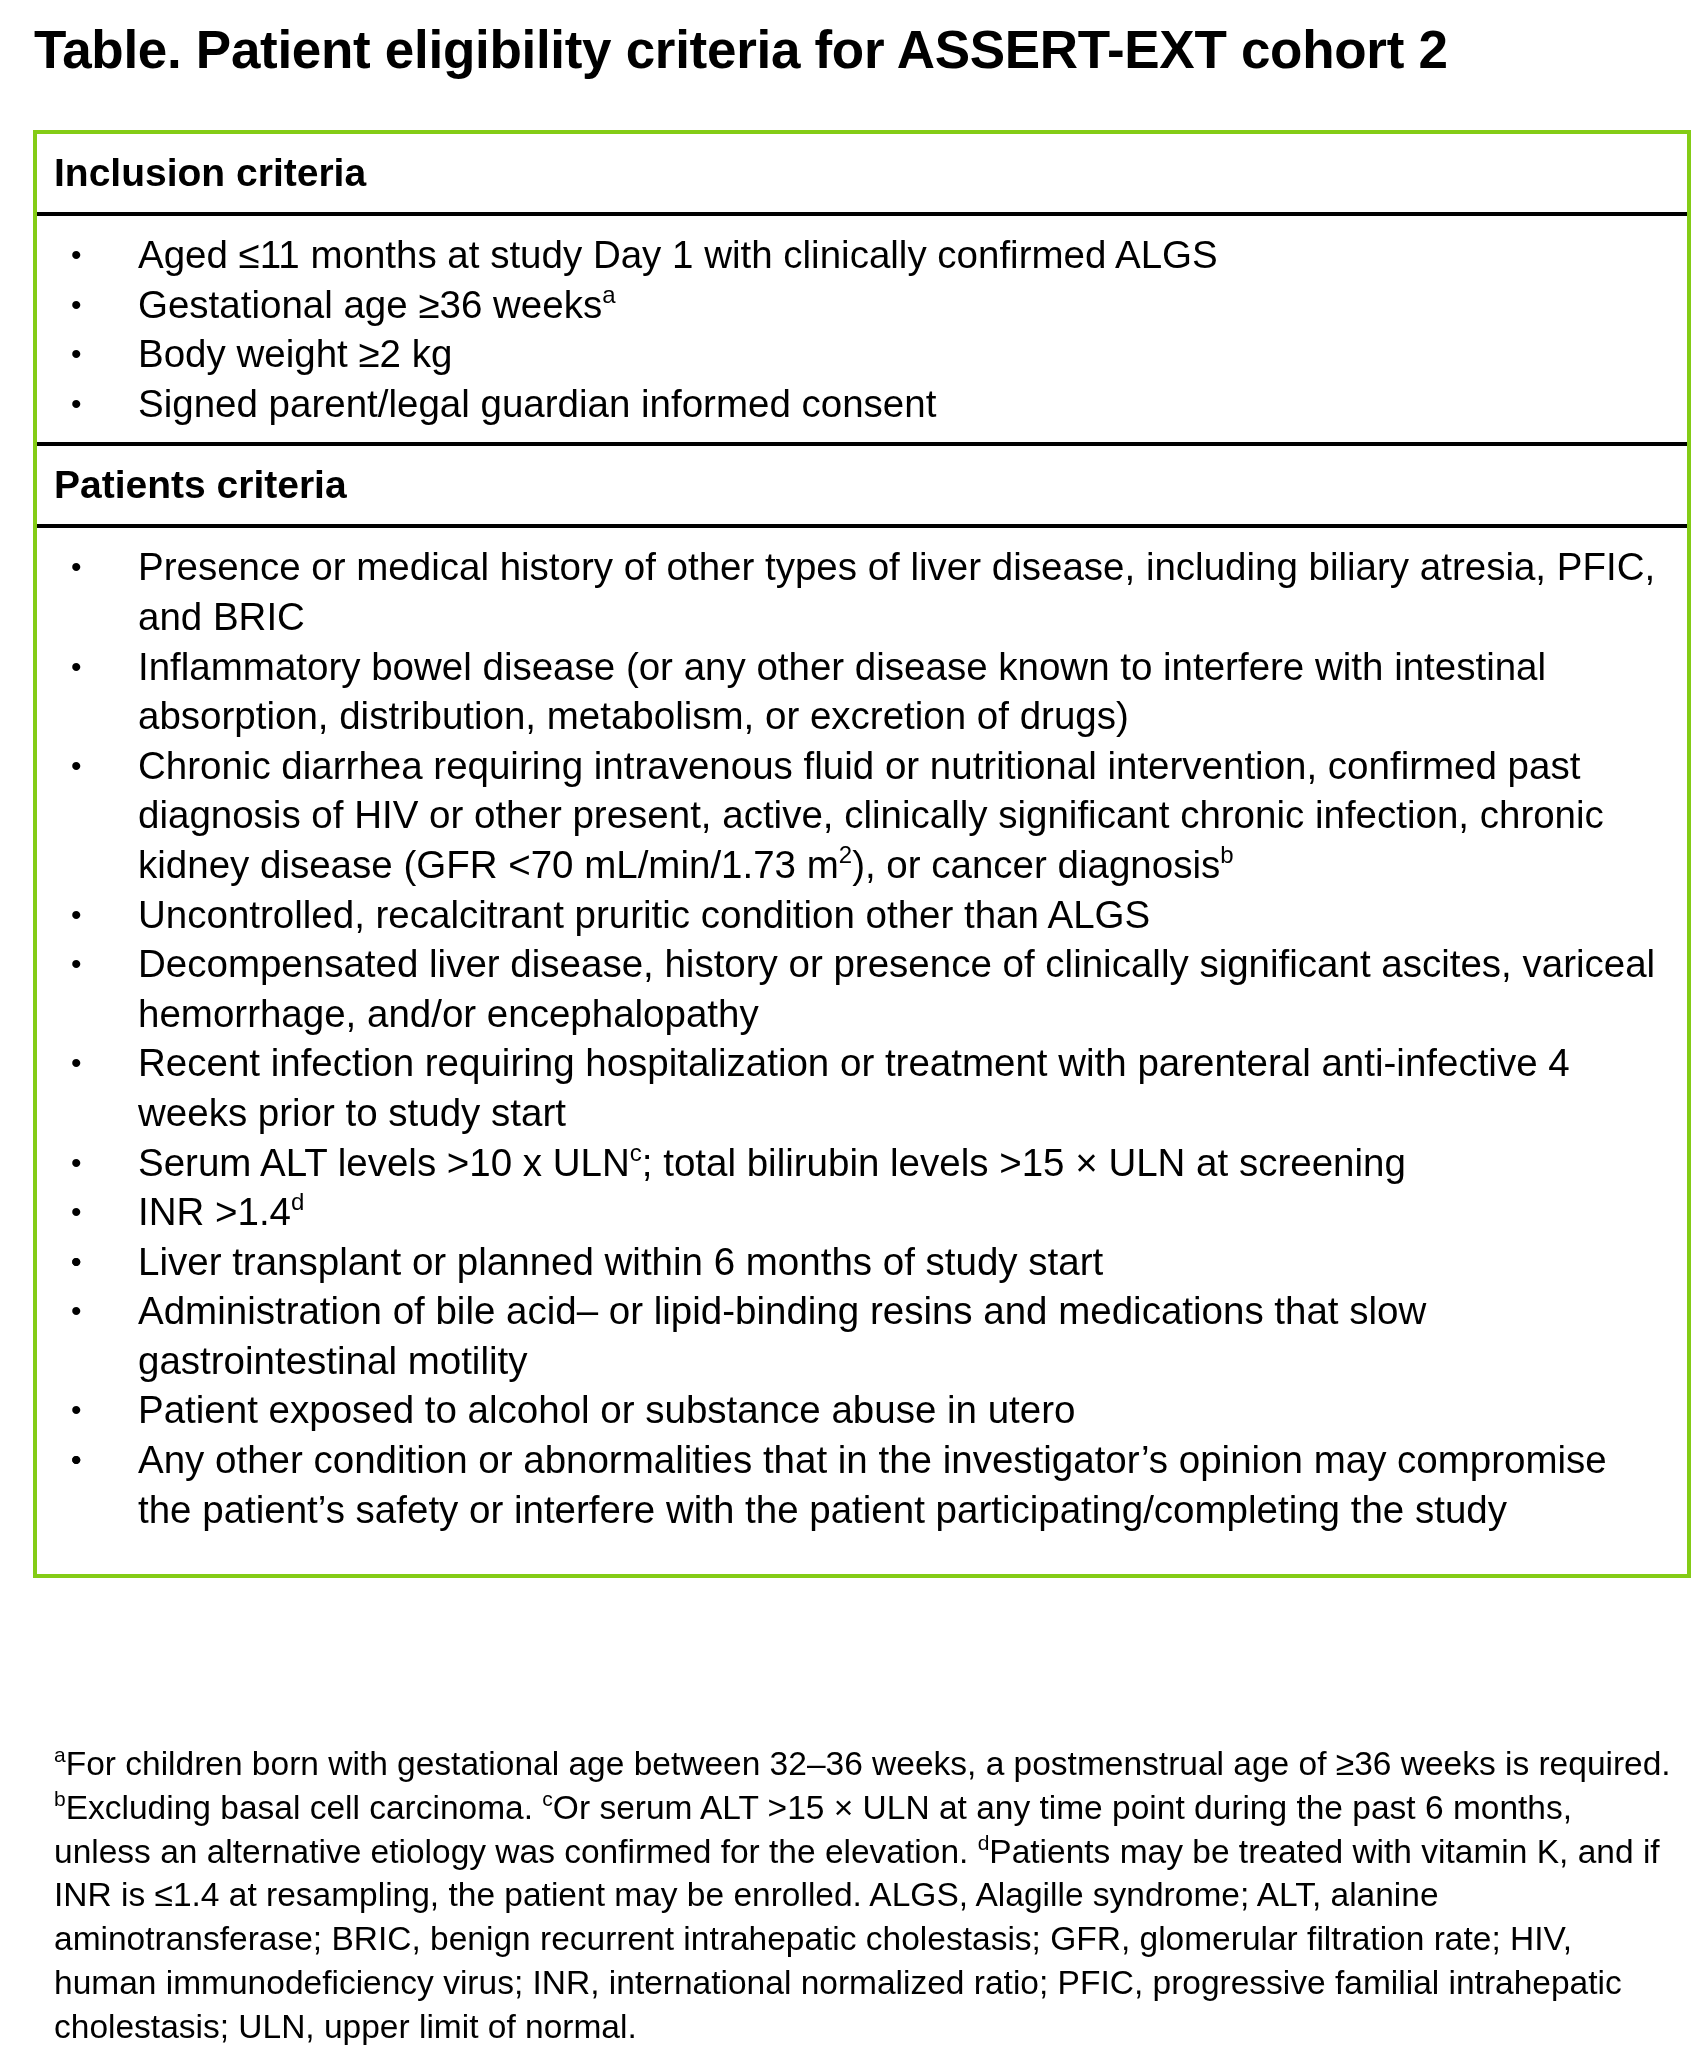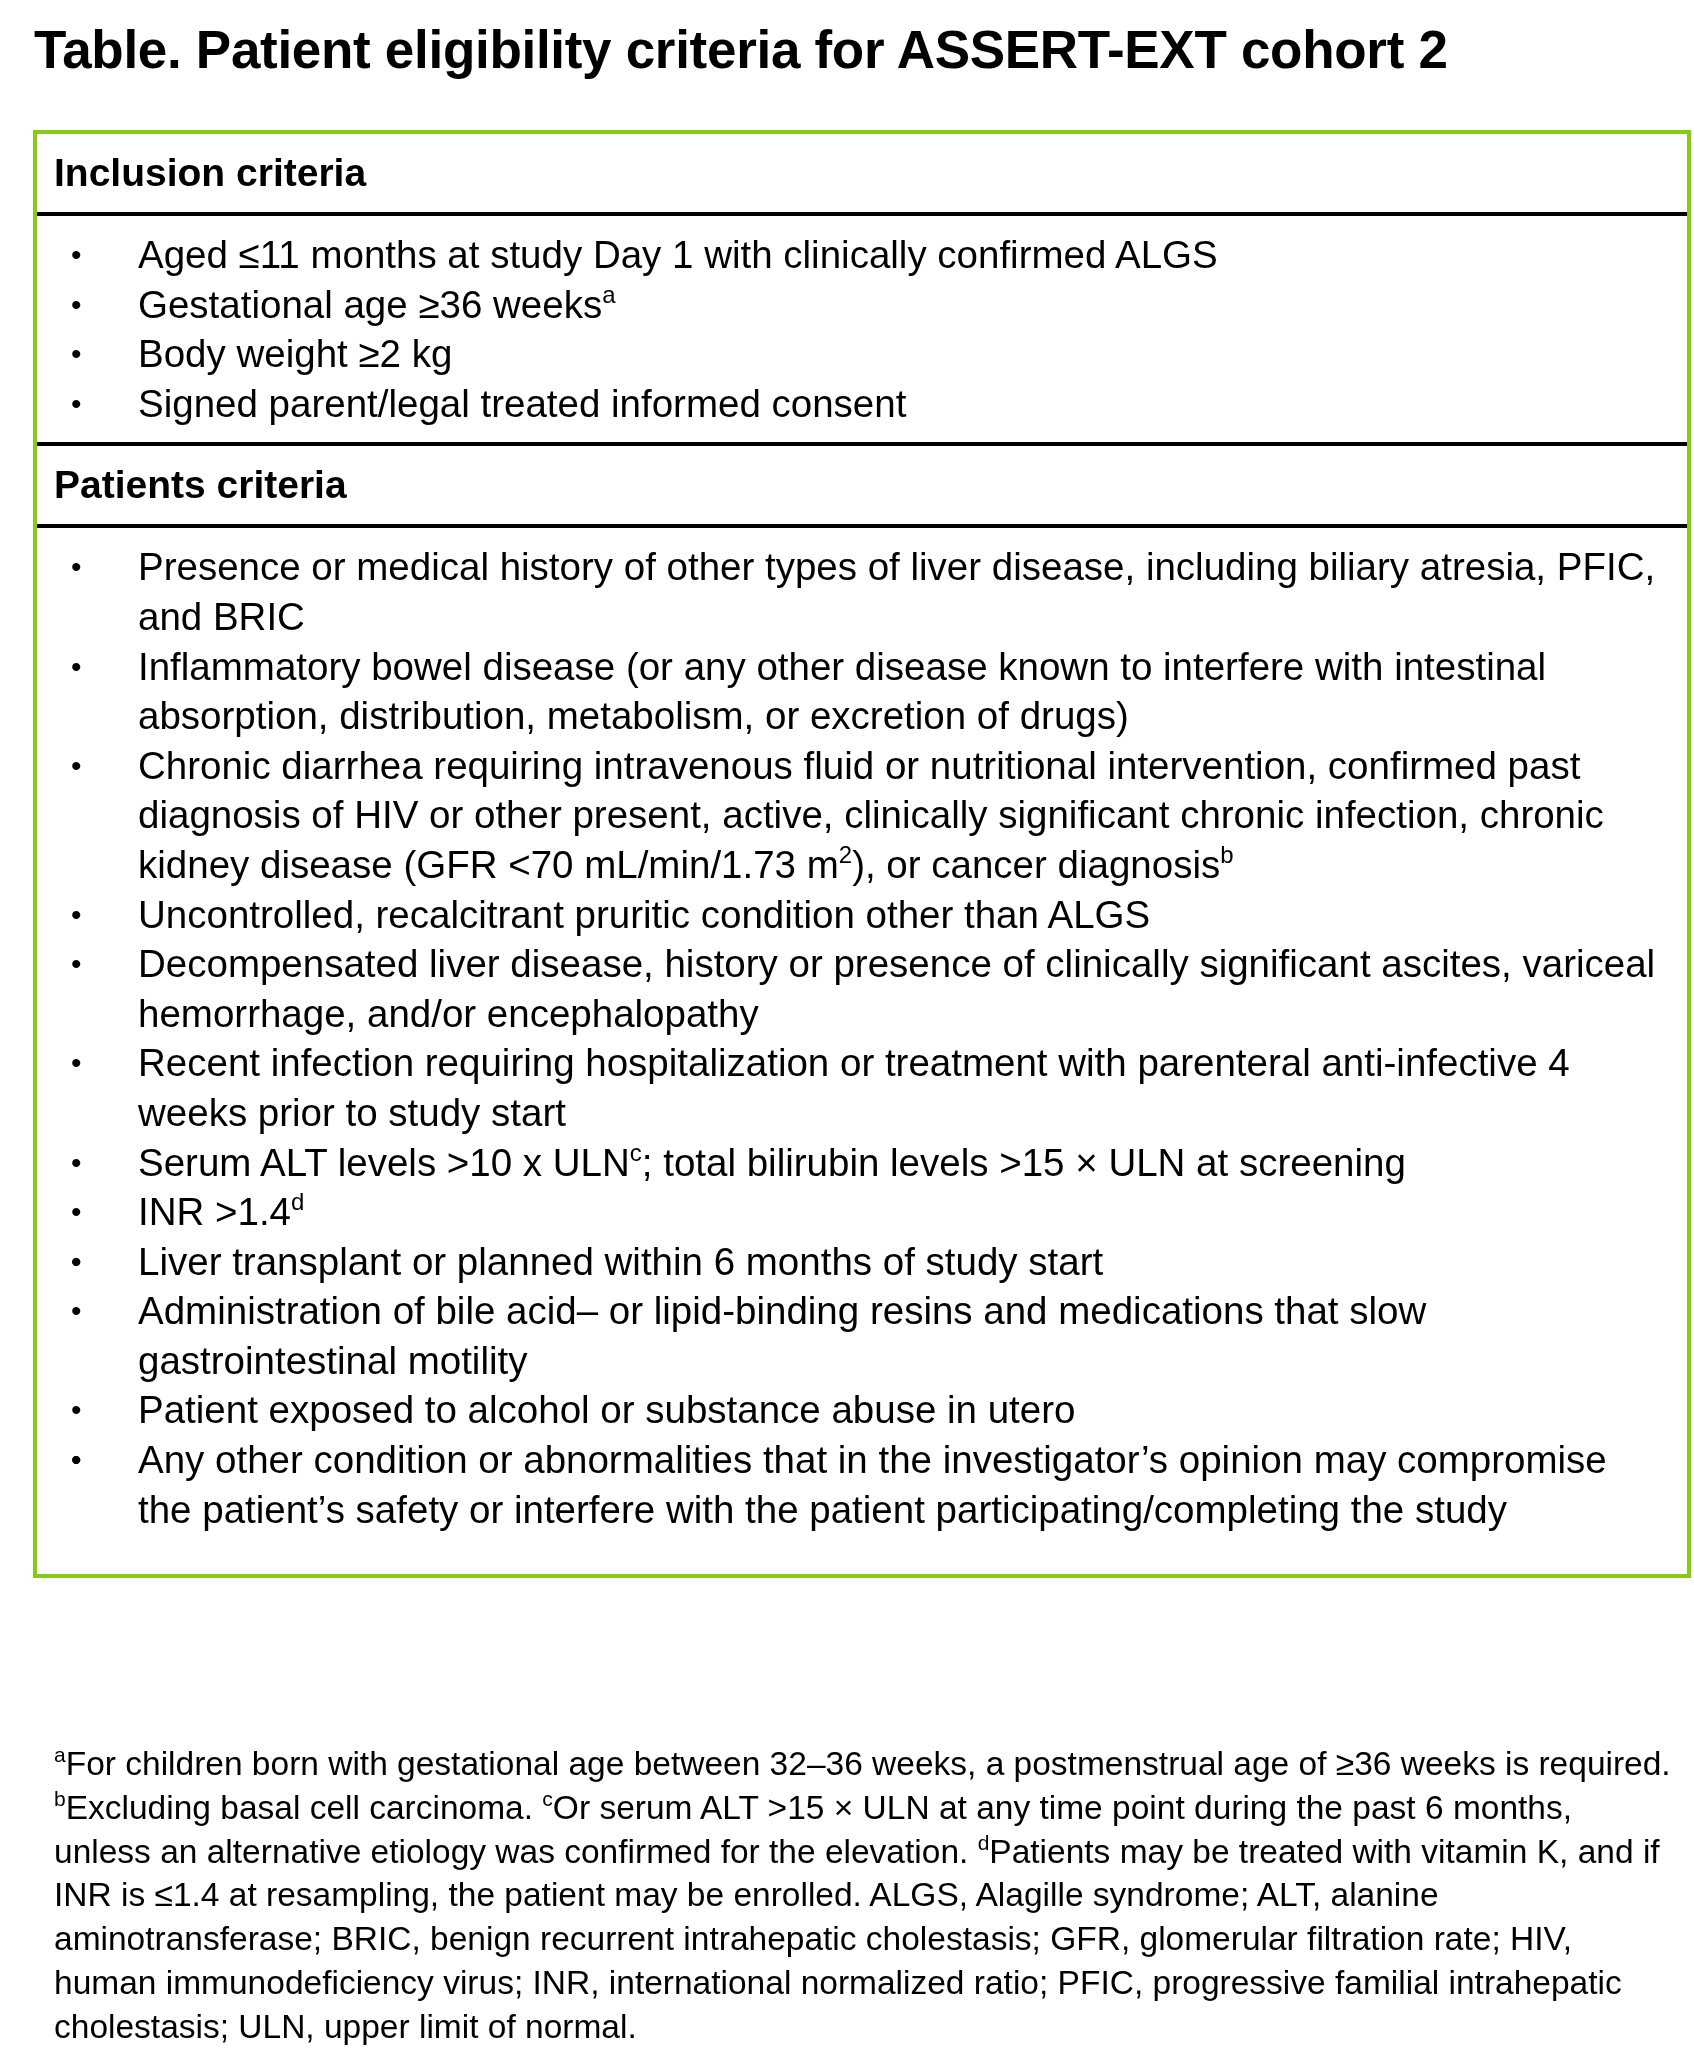--- a/index.html
+++ b/index.html
@@ -26,21 +26,21 @@
 
 <div class="title">Table. Patient eligibility criteria for ASSERT-EXT cohort 2</div>
 
 <div class="table">
   <div class="hdr">Inclusion criteria</div>
   <div class="body">
     <ul>
       <li><span class="bullet">•</span><span>Aged ≤11 months at study Day 1 with clinically confirmed ALGS</span></li>
       <li><span class="bullet">•</span><span>Gestational age ≥36 weeks</span><sup>a</sup></li>
       <li><span class="bullet">•</span><span>Body weight ≥2 kg</span></li>
-      <li><span class="bullet">•</span><span>Signed parent/legal treated informed consent</span></li>
+      <li><span class="bullet">•</span><span>Signed parent/legal guardian informed consent</span></li>
     </ul>
   </div>
   <div class="hdr">Patients criteria</div>
   <div class="body last">
     <ul>
       <li><span class="bullet">•</span><span>Presence or medical history of other types of liver disease, including biliary atresia, PFIC, and BRIC</span></li>
       <li><span class="bullet">•</span><span>Inflammatory bowel disease (or any other disease known to interfere with intestinal absorption, distribution, metabolism, or excretion of drugs)</span></li>
       <li><span class="bullet">•</span><span>Chronic diarrhea requiring intravenous fluid or nutritional intervention, confirmed past diagnosis of HIV or other present, active, clinically significant chronic infection, chronic kidney disease (GFR &lt;70 mL/min/1.73 m</span><sup>2</sup><span>), or cancer diagnosis</span><sup>b</sup></li>
       <li><span class="bullet">•</span><span>Uncontrolled, recalcitrant pruritic condition other than ALGS</span></li>
       <li><span class="bullet">•</span><span>Decompensated liver disease, history or presence of clinically significant ascites, variceal hemorrhage, and/or encephalopathy</span></li>

